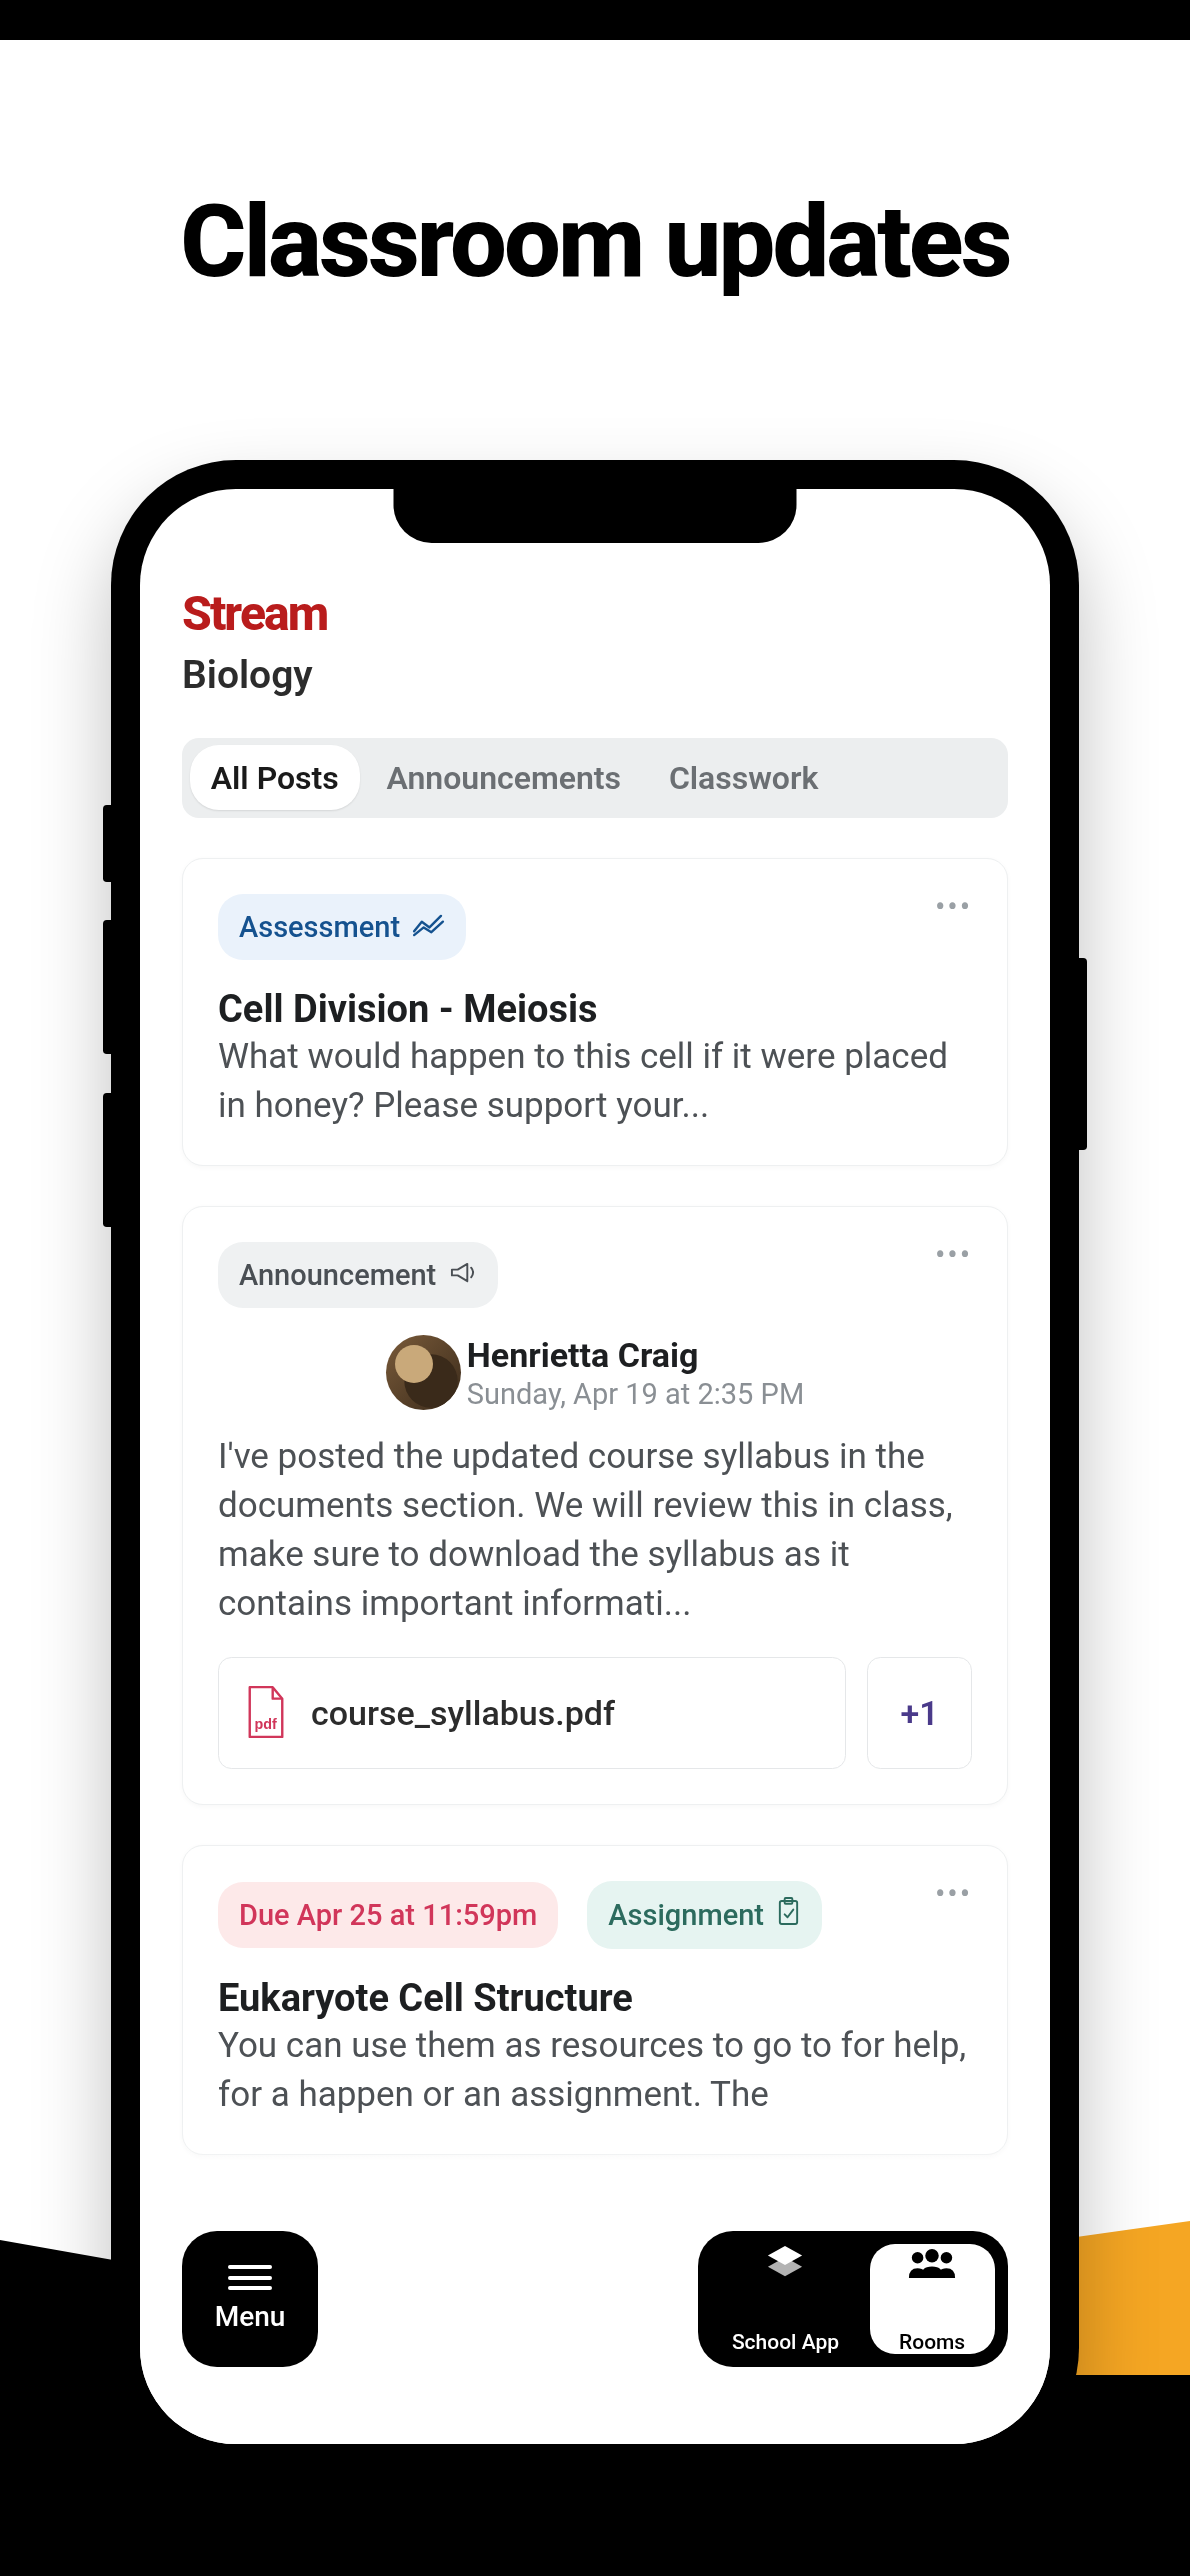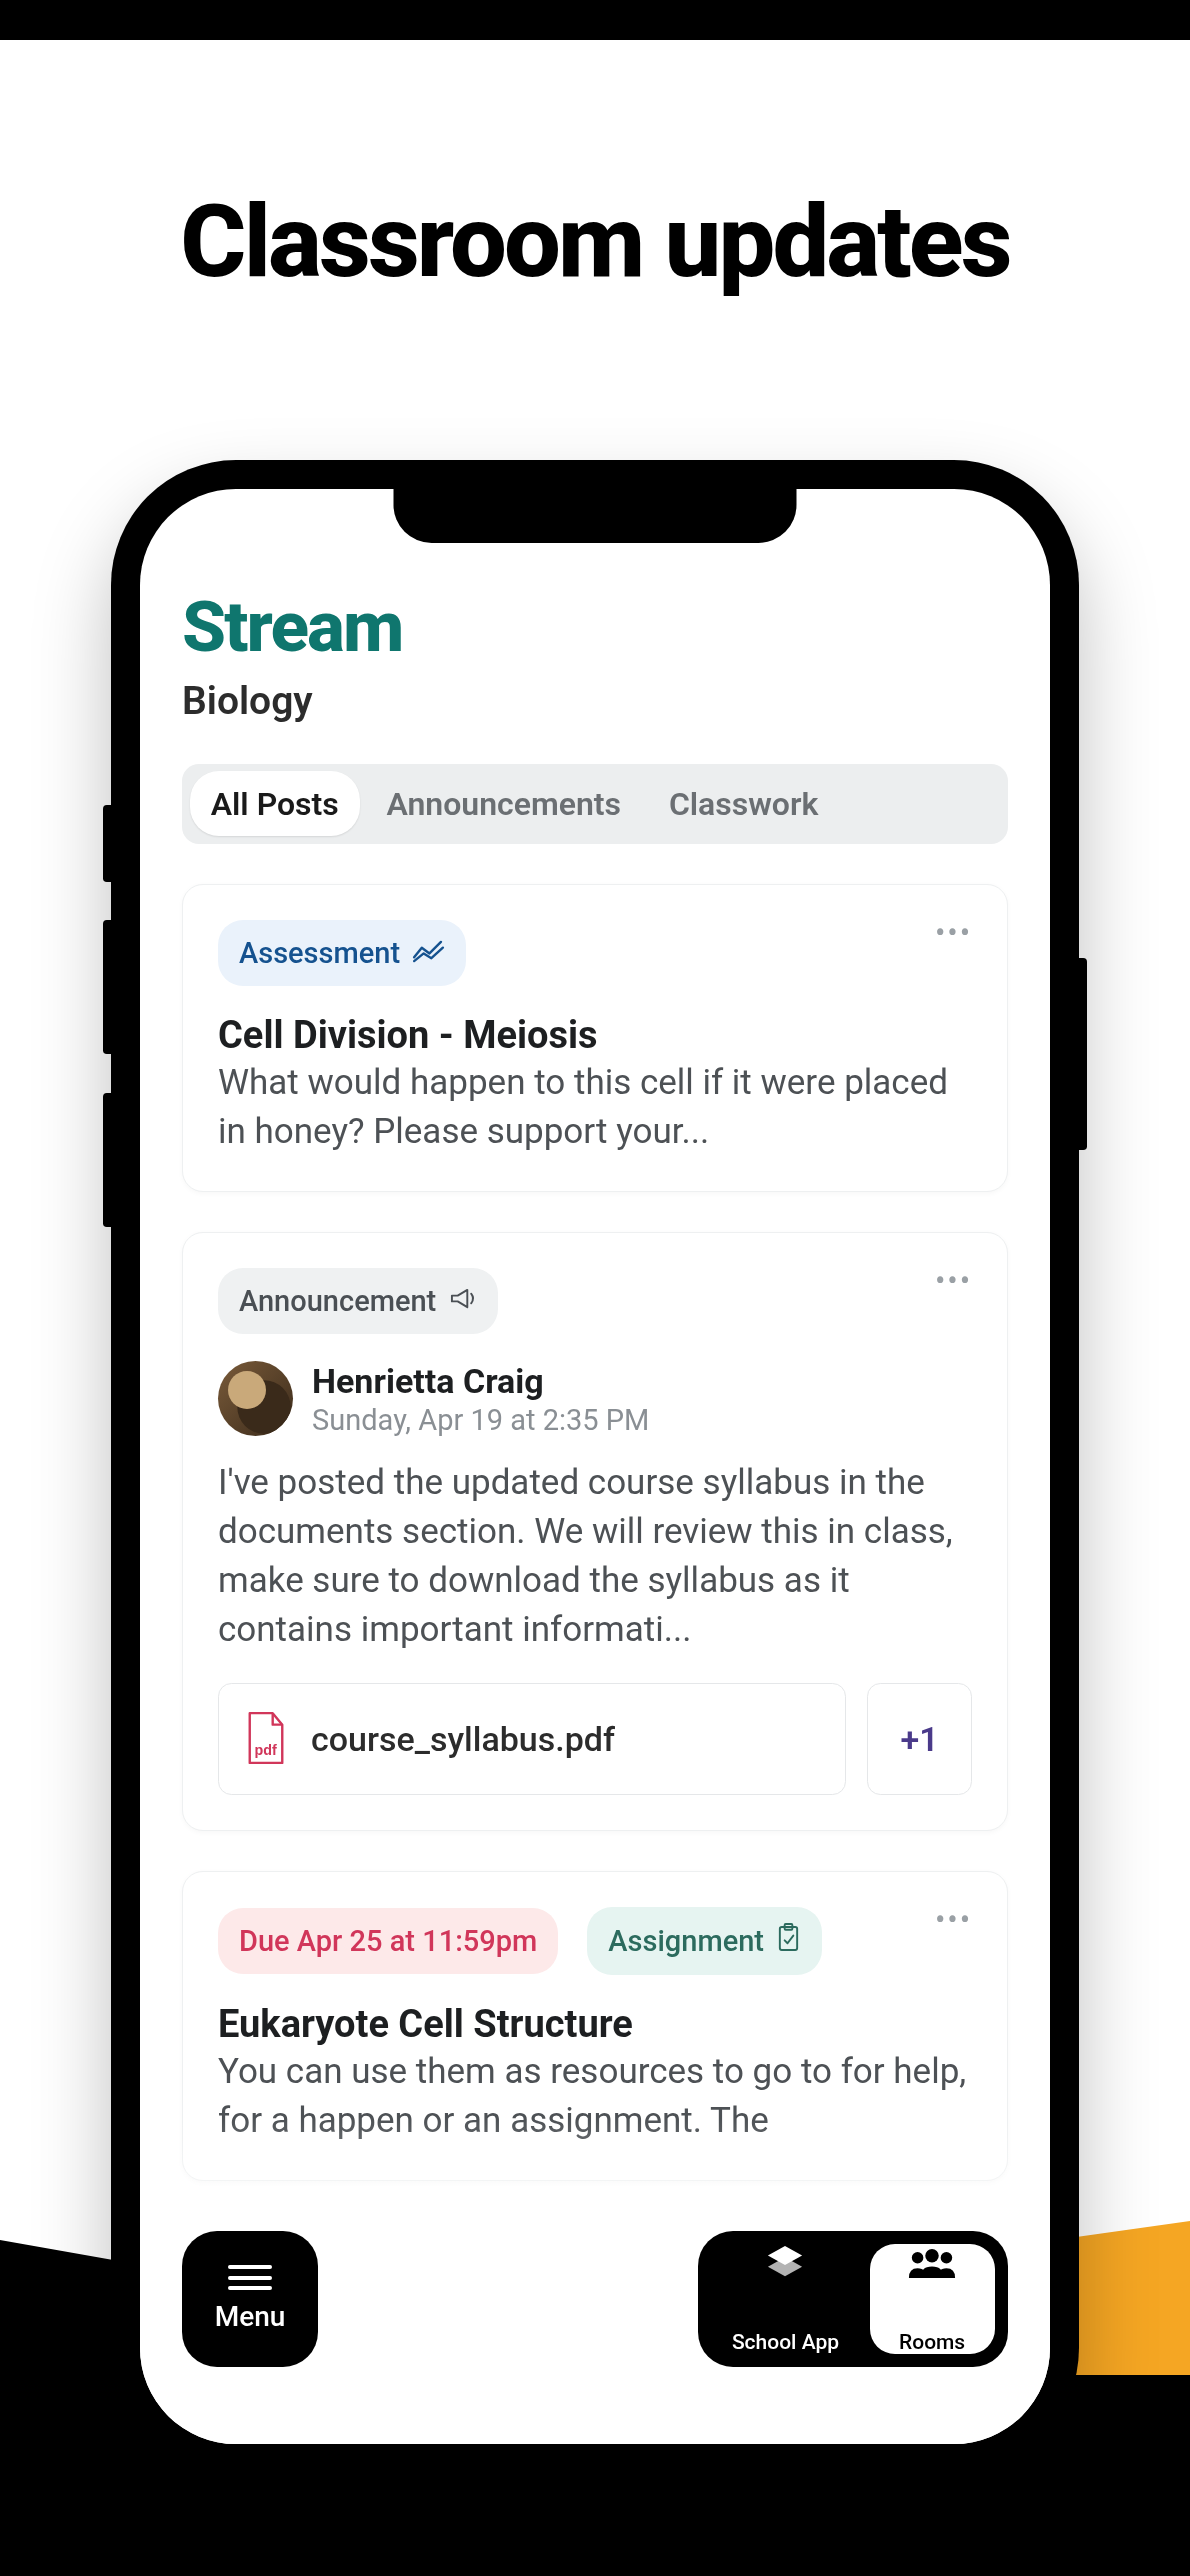--- a/index.html
+++ b/index.html
@@ -88,23 +88,23 @@
     left: 50%;
     transform: translateX(-50%);
     width: 403px;
     height: 54px;
     background: #000;
     border-radius: 0 0 38px 38px;
     z-index: 50;
   }
 
   .page-title {
-    font-size: 71px;
+    font-size: 48px;
     font-weight: 800;
-    color: #0f766e;
+    color: #b91c1c;
     letter-spacing: -1.9px;
   }
   .page-subtitle {
     font-size: 39px;
     font-weight: 600;
     color: #2c2c2c;
     margin-top: 9.6px;
   }
   .tabs {
     display: flex;
@@ -171,22 +171,23 @@
   .card-body {
     font-size: 35px;
     line-height: 1.4;
     color: #4d5155;
     margin-top: 1px;
   }
 
   .author-row {
     display: flex;
     align-items: center;
-    gap: 19px;
+    gap: 6px;
     margin-top: 27px;
+    justify-content: center;
   }
   .avatar {
     width: 75px;
     height: 75px;
     border-radius: 50%;
     background: linear-gradient(135deg,#7a5b3a,#3a2a1a);
     flex-shrink: 0;
     position:relative;
     overflow:hidden;
   }

